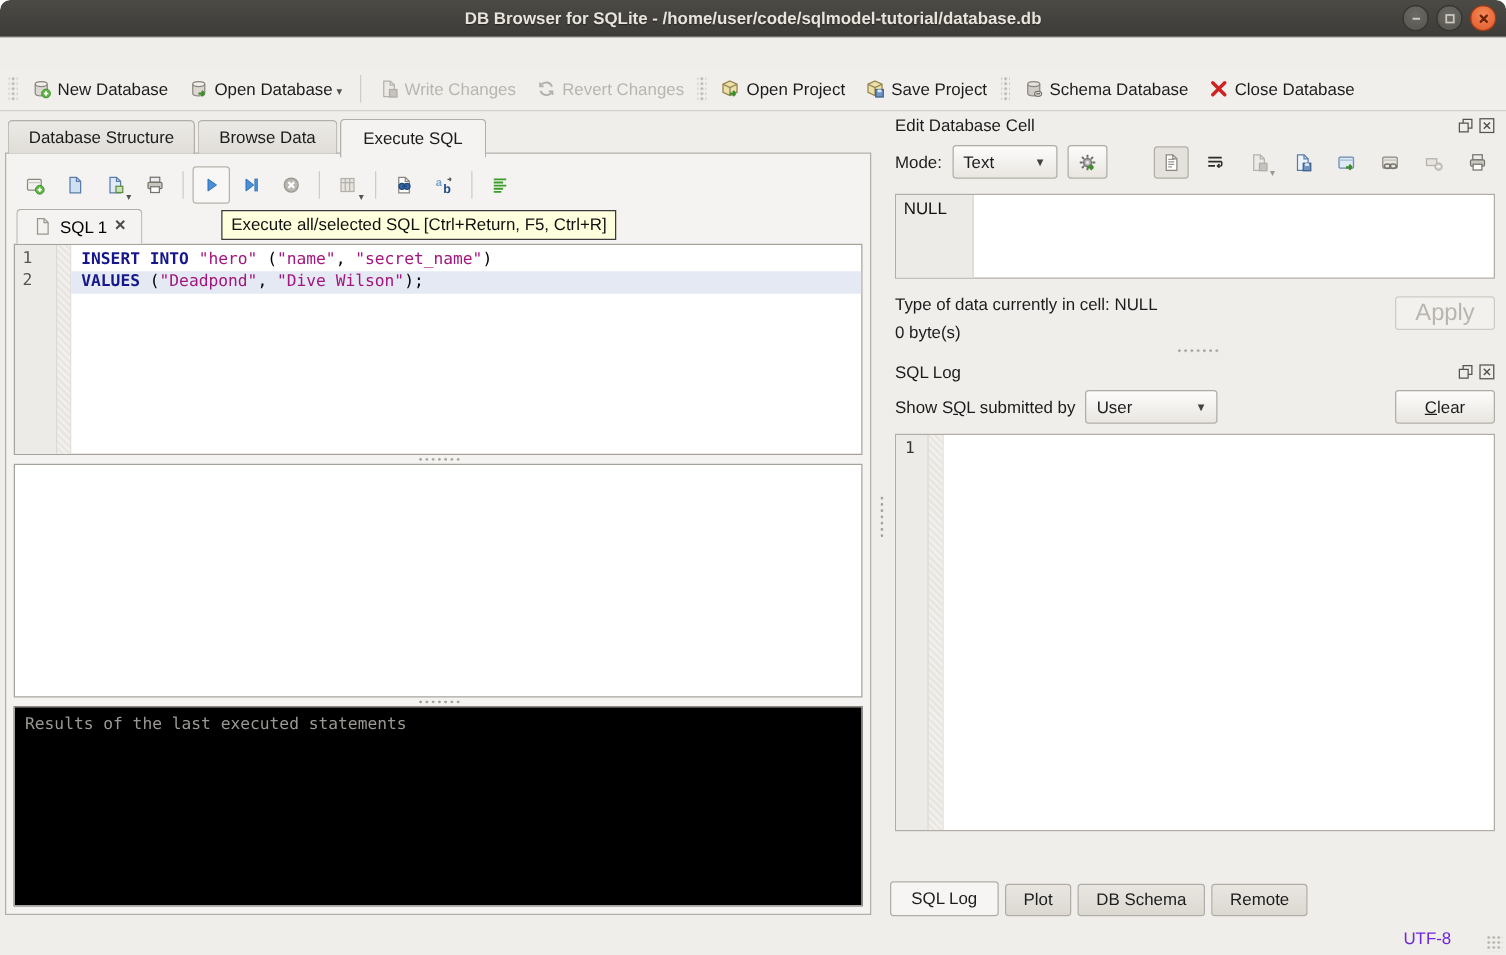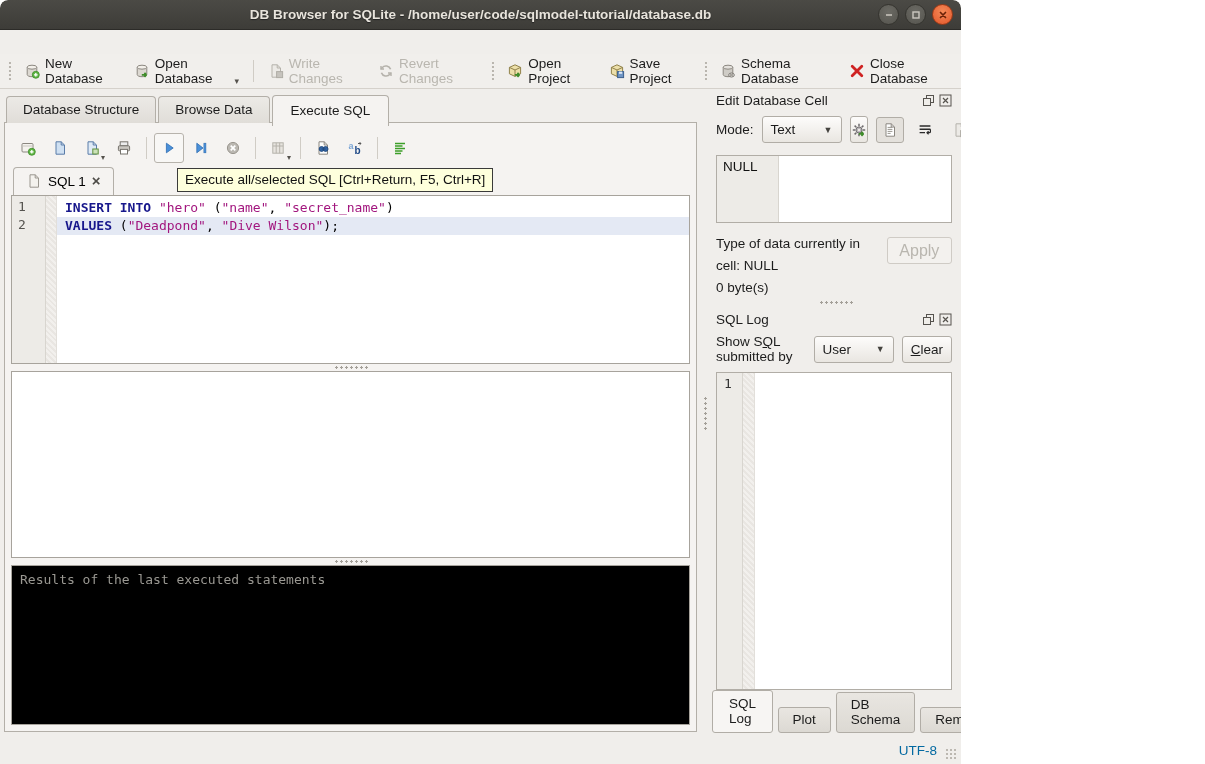--- a/index.html
+++ b/index.html
@@ -1,17 +1,17 @@
 <!DOCTYPE html>
 <html><head>
 <meta charset="utf-8">
 <style>
   * { margin:0; padding:0; box-sizing:border-box; }
   html,body { width:1205px; height:764px; background:#ffffff; font-family:"Liberation Sans","DejaVu Sans",sans-serif; }
-  .window { position:relative; width:961px; height:764px; background:#f0eeeb; overflow:hidden; border-radius:8px 8px 0 0; }
+  .window { position:relative; width:1205px; height:764px; background:#f0eeeb; overflow:hidden; border-radius:8px 8px 0 0; }
 
   
   .titlebar { position:absolute; top:0; left:0; right:0; height:30px;
     background:linear-gradient(#4b4a45,#3d3c38); border-bottom:1px solid #2c2b28;
     border-radius:8px 8px 0 0; display:flex; align-items:center; justify-content:center; }
   .titlebar .title { color:#e8e4dc; font-size:13.5px; font-weight:bold; text-shadow:0 1px 1px #222; }
   .winbtns { position:absolute; right:8px; top:4px; display:flex; gap:6px; }
   .winbtn { width:21px; height:21px; border-radius:50%; display:flex; align-items:center; justify-content:center;
     background:radial-gradient(circle at 50% 35%, #6b6a64, #55544e); border:1px solid #35342f;
     color:#d6d2ca; font-size:11px; line-height:1; }
@@ -100,41 +100,41 @@
   .cell-icons { margin-left:auto; display:flex; align-items:center; gap:7px; }
   .ci-btn { width:28px; height:26px; display:flex; align-items:center; justify-content:center; position:relative; border:1px solid transparent; border-radius:3px; }
   .ci-btn.active { background:#e4e1dc; border:1px solid #b1ada6; }
   .ci-btn .caret { position:absolute; right:0; bottom:-1px; font-size:8px; color:#9a968f; }
 
   .cell-box { margin:8px 9px 0 6px; height:68px; border:1px solid #b1ada6; background:#ffffff; display:flex; }
   .cell-gutter { width:62px; background:#edebe7; border-right:1px solid #d8d5cf; padding:3px 6px; font-size:13.5px; color:#111; }
   .cell-info { display:flex; padding:10px 9px 0 6px; }
   .cell-info .texts { font-size:13.5px; line-height:22px; }
   .apply-btn { margin-left:auto; align-self:flex-start; margin-top:4px; width:80px; height:27px;
-    background:#f3f1ee; border:1px solid #cfcbc5; border-radius:3px; color:#b9b6af; font-size:16px;
+    background:#f3f1ee; border:1px solid #cfcbc5; border-radius:3px; color:#b9b6af; font-size:19px;
     display:flex; align-items:center; justify-content:center; }
 
   .log-title { margin-top:14px; }
   .log-filter-row { display:flex; align-items:center; padding:5px 9px 4px 6px; gap:8px; }
   .clear-btn { margin-left:auto; width:80px; height:27px; background:linear-gradient(#fdfcfb,#e9e6e1);
     border:1px solid #b1ada6; border-radius:3px; display:flex; align-items:center; justify-content:center; font-size:13.5px; }
   .log-box { margin:4px 9px 0 6px; height:318px; border:1px solid #b1ada6; background:#ffffff; display:flex;
     font-family:"DejaVu Sans Mono","Liberation Mono",monospace; font-size:13px; }
   .log-gutter { width:26px; background:#edebe7; border-right:1px solid #d8d5cf; padding:3px 0 0 7px; color:#333; }
   .log-fold { width:12px; background:repeating-linear-gradient(45deg,#f2f0ed 0 2px,#e9e6e2 2px 4px); border-right:1px solid #e2dfda; }
 
   .bottom-tabs { position:absolute; left:2px; bottom:3px; display:flex; gap:5px; align-items:flex-end; }
   .btab { padding:4px 14px 5px; font-size:13.5px; background:linear-gradient(#e9e6e1,#dcd9d3);
     border:1px solid #b1ada6; border-radius:3px; color:#1c1c1c; }
   .btab.active { background:#f7f5f3; padding:5px 16px 6px; }
 
   
   .statusbar { position:absolute; left:0; right:0; bottom:0; height:28px; background:#f0eeeb;
     display:flex; align-items:center; }
-  .encoding { margin-left:auto; margin-right:24px; color:#0369a1; font-size:13.5px;text-align:center; }
+  .encoding { margin-left:auto; margin-right:44px; color:#6d28d9; font-size:13.5px;text-align:center; }
   .size-grip { position:absolute; right:3px; bottom:3px; width:13px; height:13px;
     background-image:radial-gradient(circle,#bcb8b1 1px,transparent 1.2px); background-size:4px 4px; }
 
   .ic svg, .sq-btn svg, .ci-btn svg, .gear-btn svg, .winbtn svg { display:block; }
 </style>
 </head>
 <body>
 
 <div class="window">
 

